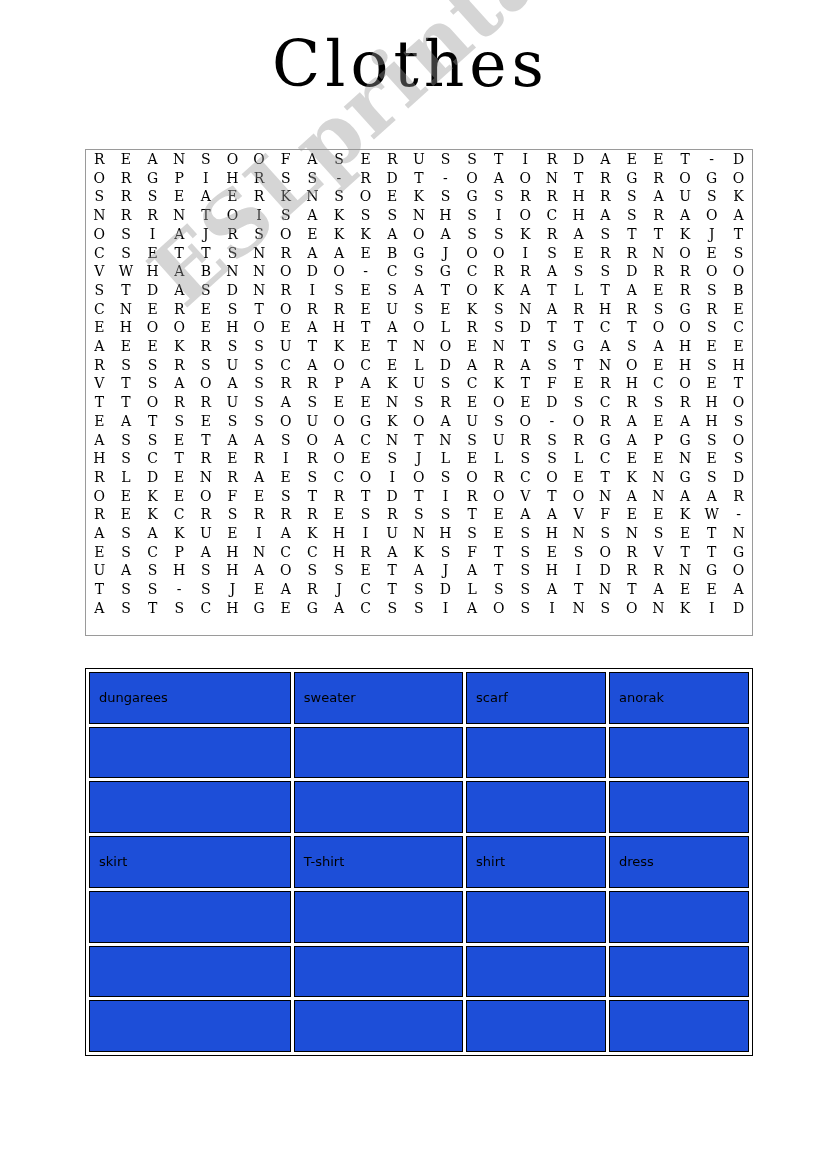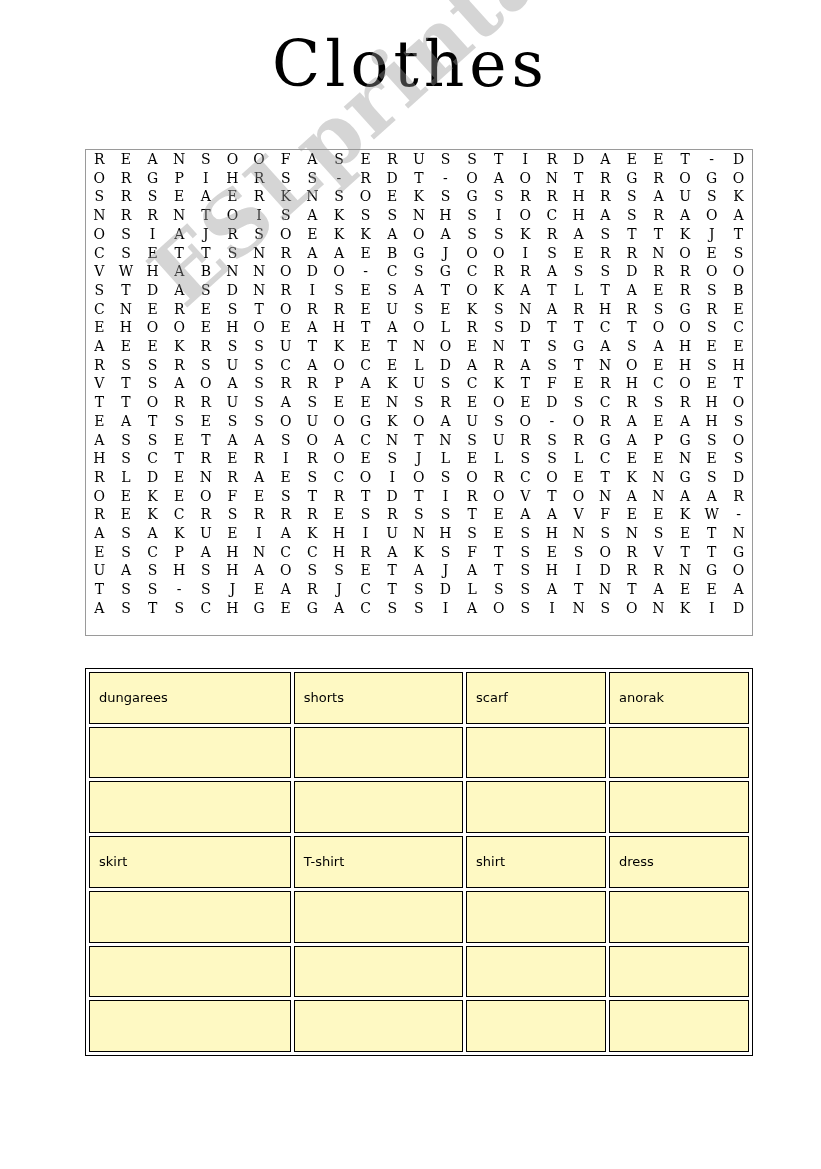--- a/index.html
+++ b/index.html
@@ -87,21 +87,21 @@
     table-layout: fixed;
   }
   #words td {
     border: 1px solid #000000;
     height: 32px;
     padding: 0 9px;
     vertical-align: middle;
     font-family: "DejaVu Sans", sans-serif;
     font-size: 13px;
     color: #000000;
-    background: #fef9c3;
+    background: #1d4ed8;
     white-space: nowrap;
     overflow: hidden;
   }
   #words td.blank { }
   #words col.c1 { width: 31%; }
   #words col.c2 { width: 26%; }
   #words col.c3 { width: 21.5%; }
   #words col.c4 { width: 21.5%; }
 
   
@@ -815,21 +815,21 @@
     <table id="words">
       <colgroup>
         <col class="c1">
           <col class="c2">
           <col class="c3">
           <col class="c4">
       </colgroup>
       <tbody>
           <tr>
             <td>dungarees</td>
-            <td>shorts</td>
+            <td>sweater</td>
             <td>scarf</td>
             <td>anorak</td>
           </tr>
           <tr>
             <td class="blank"></td>
             <td class="blank"></td>
             <td class="blank"></td>
             <td class="blank"></td>
           </tr>
           <tr>

